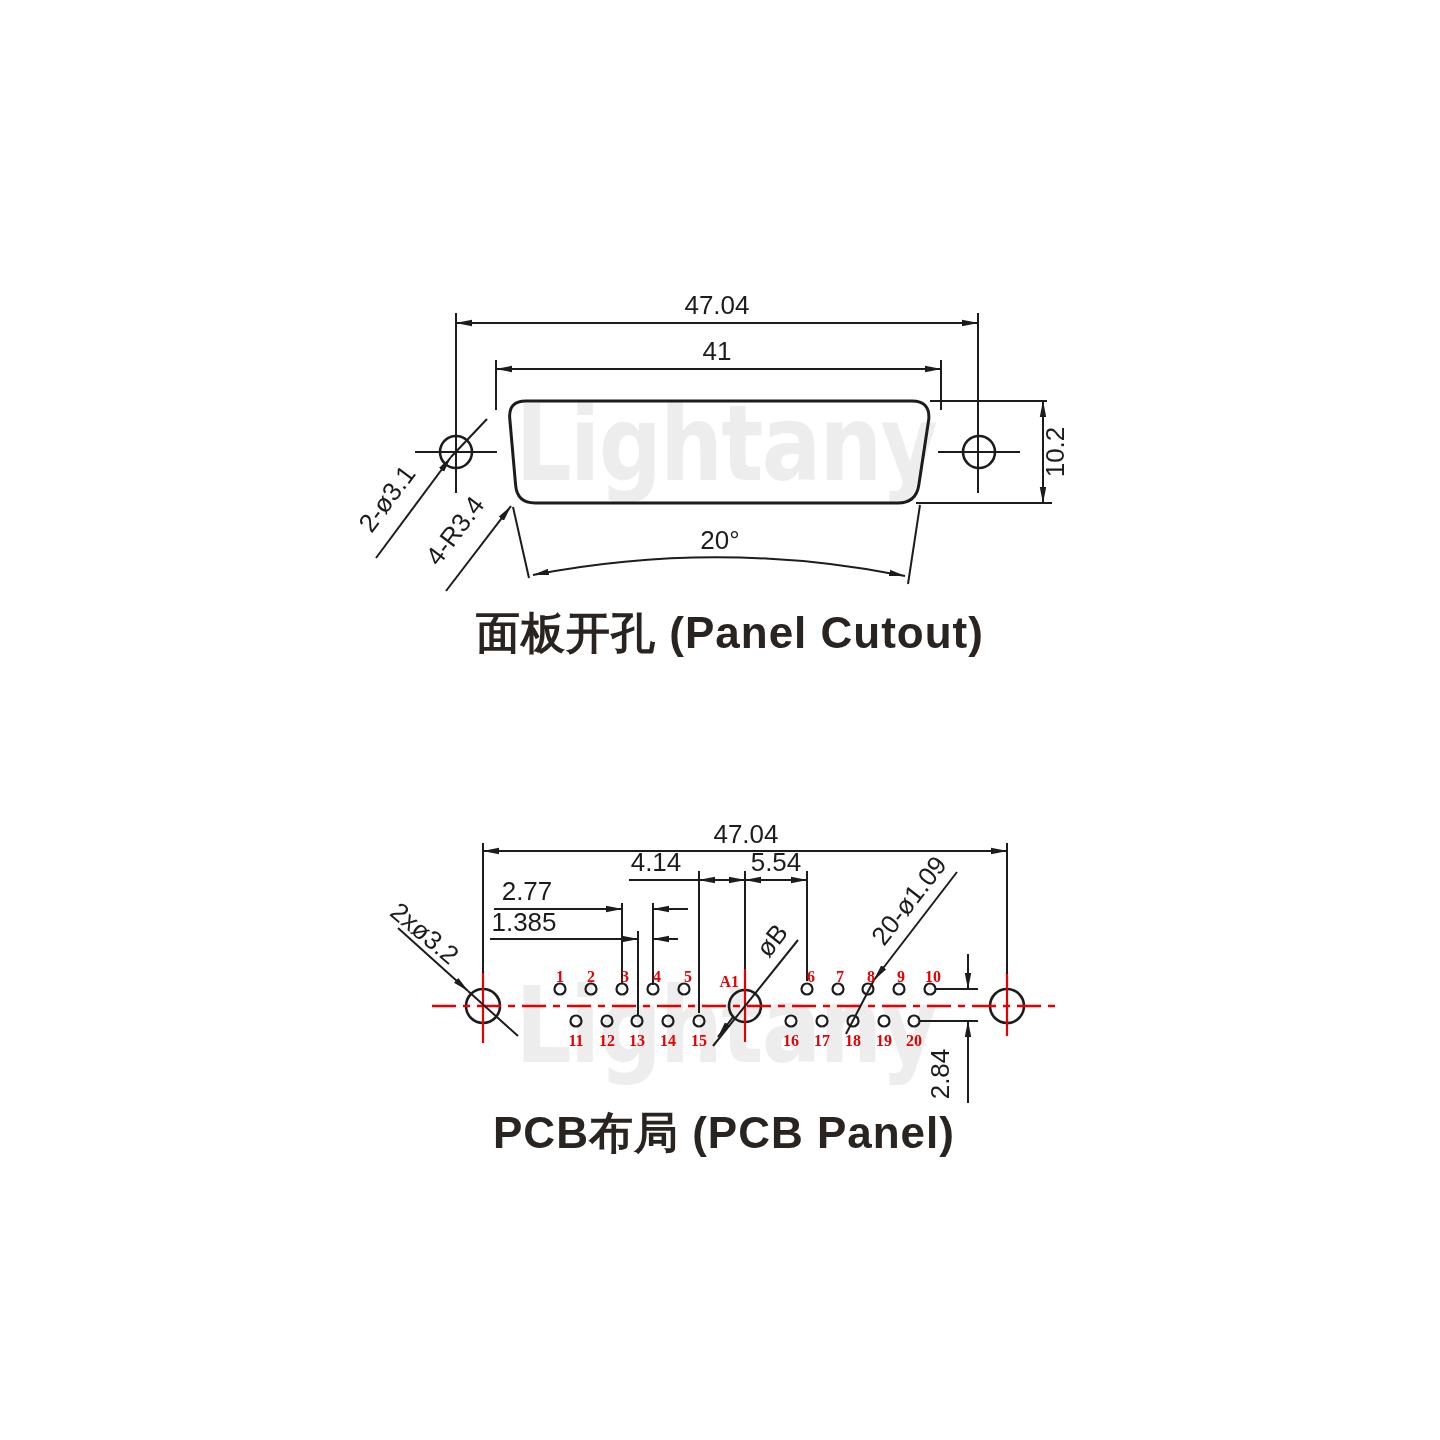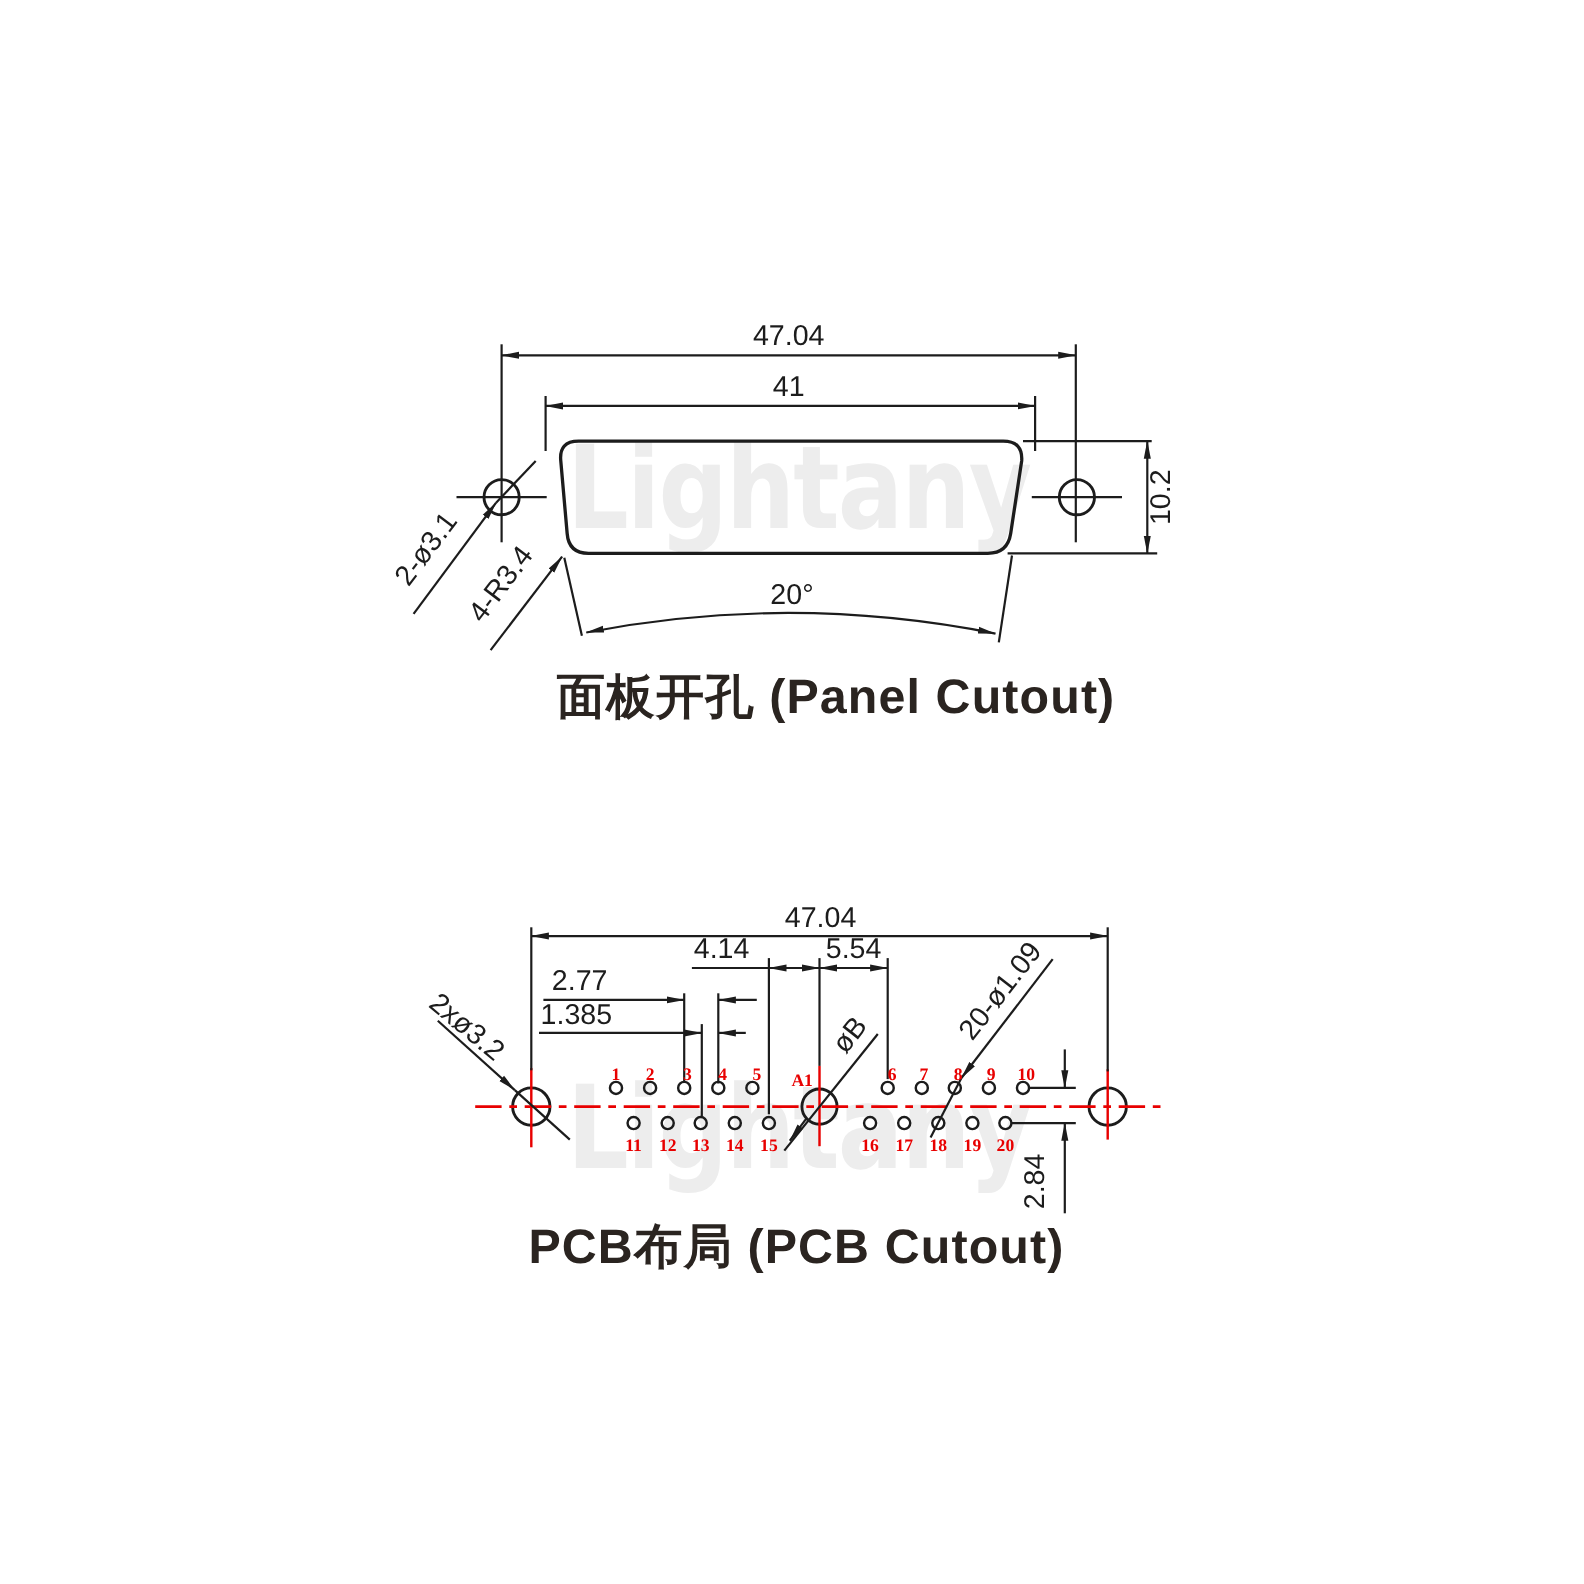--- a/index.html
+++ b/index.html
@@ -8,21 +8,21 @@
   .watermark{position:absolute;left:726px;transform:translateX(-50%) scaleX(.84);
              font-family:"DejaVu Sans",sans-serif;font-weight:bold;font-size:105px;
              color:#ededed;letter-spacing:-2px;line-height:1;white-space:nowrap;z-index:0;}
   .wm-top{top:392px;}
   .wm-bottom{top:974px;}
   svg.drawing{position:absolute;left:0;top:0;z-index:1;}
   svg text{font-family:"Liberation Sans",sans-serif;font-size:26px;fill:#1c1c1c;}
   svg text.red-label{font-family:"Liberation Serif",serif;font-size:16px;fill:#e80000;font-weight:bold;}
   .title{position:absolute;z-index:2;font-size:44px;font-weight:600;color:#2a2420;
          white-space:nowrap;transform:translateX(-50%);letter-spacing:1px;}
-  .title-panel{left:760px;top:604px;}
+  .title-panel{left:730px;top:604px;}
   .title-pcb{left:724px;top:1104px;}
   line,path.thin{stroke:#1c1c1c;stroke-width:2;fill:none;}
   .outline{stroke:#1c1c1c;stroke-width:3;fill:none;}
   .hole{stroke:#1c1c1c;stroke-width:2.6;fill:none;}
   .pin{stroke:#1c1c1c;stroke-width:2.2;fill:none;}
   .redline{stroke:#e80000;stroke-width:2.2;fill:none;}
   .centerline{stroke:#e80000;stroke-width:2.4;fill:none;stroke-dasharray:24 7 7 7;}
 </style>
 </head>
 <body>
@@ -171,14 +171,14 @@
       <text class="red-label" x="699" y="1046" text-anchor="middle">15</text>
       <text class="red-label" x="791" y="1046" text-anchor="middle">16</text>
       <text class="red-label" x="822" y="1046" text-anchor="middle">17</text>
       <text class="red-label" x="853" y="1046" text-anchor="middle">18</text>
       <text class="red-label" x="884" y="1046" text-anchor="middle">19</text>
       <text class="red-label" x="914" y="1046" text-anchor="middle">20</text>
     </g>
   </svg>
 
   <div class="title title-panel">面板开孔 (Panel Cutout)</div>
-  <div class="title title-pcb">PCB布局 (PCB Cutout)</div>
+  <div class="title title-pcb">PCB布局 (PCB Panel)</div>
 </div>
 
 </body></html>

